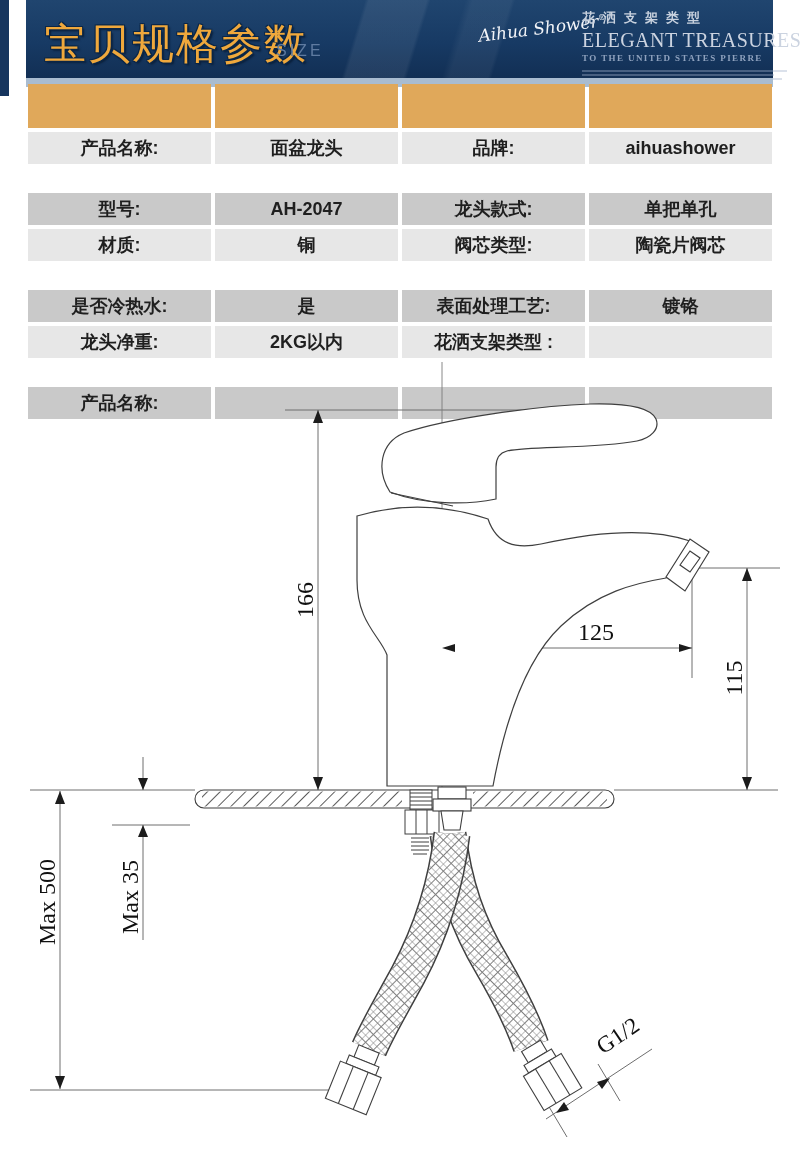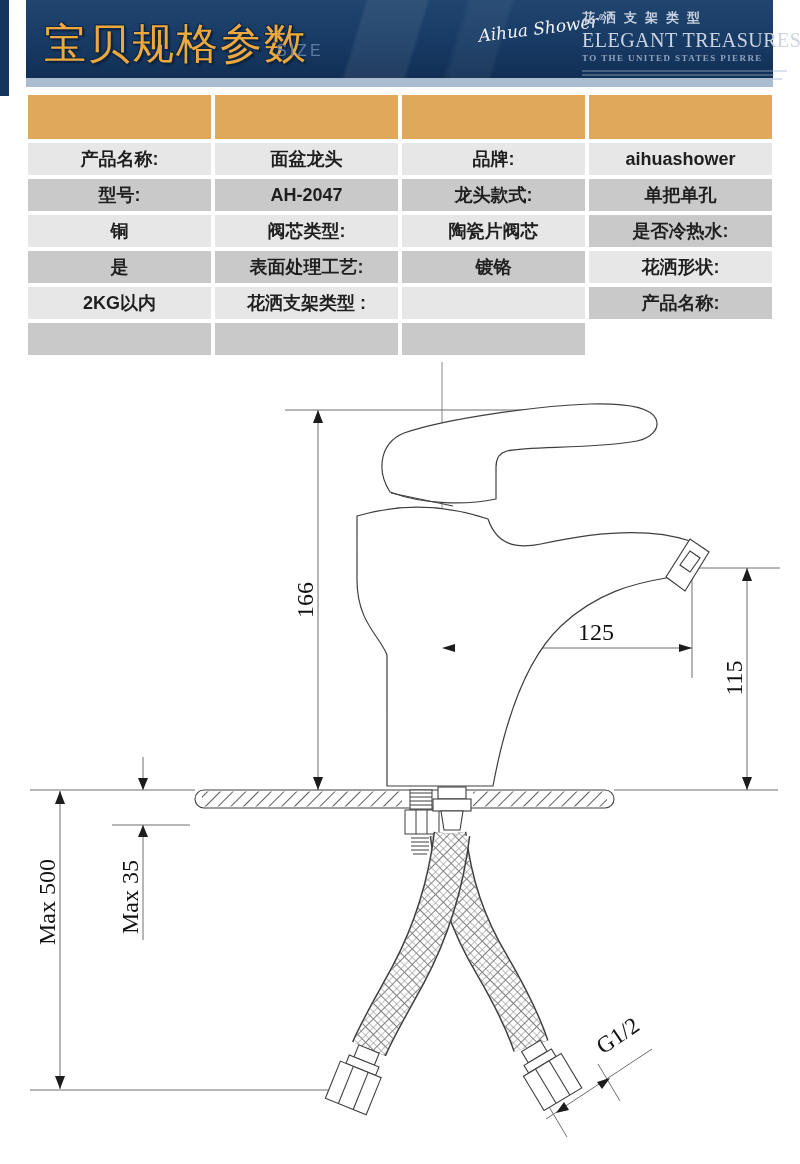--- a/index.html
+++ b/index.html
@@ -31,29 +31,29 @@
   .brand-logo .reg{font-size:8px;vertical-align:super;font-style:normal;}
   .slogans{position:absolute;left:556px;top:9px;width:215px;}
   .slogan-cn{font-size:13px;font-weight:bold;color:#c8d1de;letter-spacing:8px;white-space:nowrap;}
   .slogan-en{font-family:"Liberation Serif","DejaVu Serif",serif;font-size:20px;color:#cbd3e0;letter-spacing:.5px;margin-top:2px;white-space:nowrap;}
   .slogan-sub{font-family:"Liberation Serif","DejaVu Serif",serif;font-size:9px;font-weight:bold;color:#8fa2be;letter-spacing:1.4px;margin-top:1px;white-space:nowrap;}
   .fineprint{margin-top:7px;}
   .fineprint div{height:2px;margin-top:2px;background:rgba(160,176,202,.38);}
   .fp1{width:205px;} .fp2{width:192px;} .fp3{width:200px;} .fp4{width:108px;}
   
   .spec-table{
-    position:absolute;left:28px;top:95px;width:744px;
+    position:absolute;left:28px;top:84px;width:744px;
     display:grid;grid-template-columns:repeat(4,1fr);gap:4px 4px;
   }
   .cell{display:flex;align-items:center;justify-content:center;
     font-size:18px;font-weight:600;color:#1f1f1f;white-space:nowrap;}
   .th{height:44px;background:#e0a85a;}
   .td{height:32px;}
   .light{background:#e7e7e7;}
-  .dark{background:#c9c9c9;}
+  .dark{background:#c9c9c9;margin-top:25px;}
   
   .drawing-svg{position:absolute;left:0;top:0;width:800px;height:1164px;pointer-events:none;}
   .dim-text{font-family:"Liberation Serif","DejaVu Serif",serif;font-size:24px;fill:#101010;}
   .dim-text-sm{font-family:"Liberation Serif","DejaVu Serif",serif;font-size:23px;fill:#101010;}
 </style>
 </head>
 <body>
 
 <div class="edge-bar"></div>
 <div class="header-main">
@@ -83,30 +83,31 @@
   <div class="cell td light">产品名称:</div>
   <div class="cell td light">面盆龙头</div>
   <div class="cell td light">品牌:</div>
   <div class="cell td light">aihuashower</div>
 
   <div class="cell td dark">型号:</div>
   <div class="cell td dark">AH-2047</div>
   <div class="cell td dark">龙头款式:</div>
   <div class="cell td dark">单把单孔</div>
 
+  <div class="cell td light">材质:</div>
   <div class="cell td light">铜</div>
   <div class="cell td light">阀芯类型:</div>
   <div class="cell td light">陶瓷片阀芯</div>
 
   <div class="cell td dark">是否冷热水:</div>
   <div class="cell td dark">是</div>
   <div class="cell td dark">表面处理工艺:</div>
   <div class="cell td dark">镀铬</div>
 
-  <div class="cell td light">花洒形状:</div>
+  <div class="cell td light">龙头净重:</div>
   <div class="cell td light">2KG以内</div>
   <div class="cell td light">花洒支架类型 :</div>
   <div class="cell td light"></div>
 
   <div class="cell td dark">产品名称:</div>
   <div class="cell td dark"></div>
   <div class="cell td dark"></div>
   <div class="cell td dark"></div>
 </div>
 

